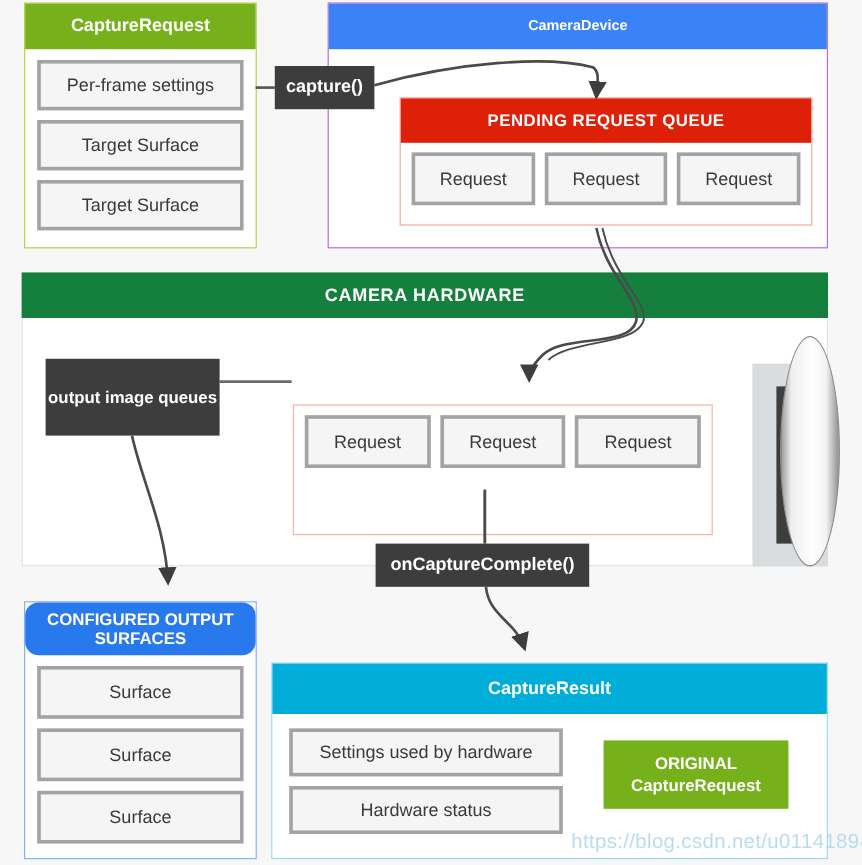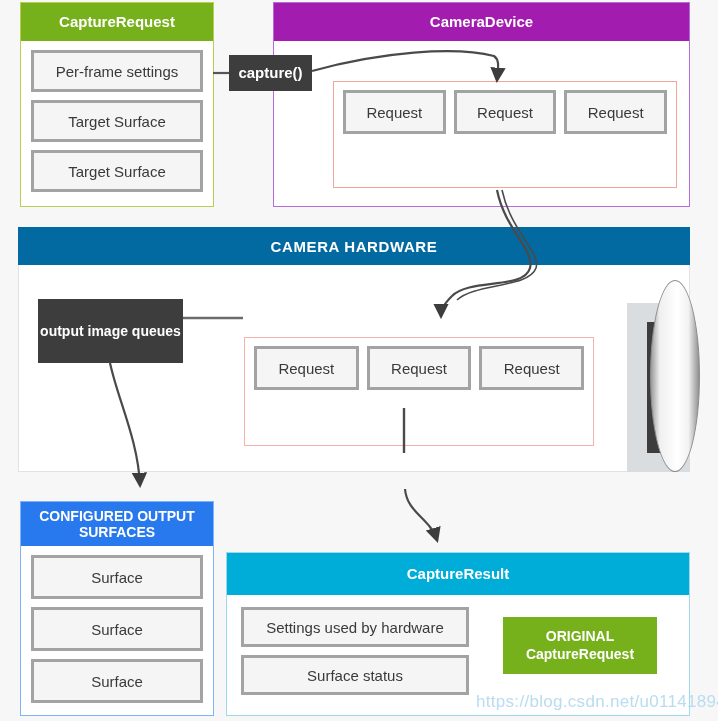--- a/index.html
+++ b/index.html
@@ -41,34 +41,34 @@
   }
 
   
   #capture-request{left:20px;top:2px;width:194px;height:205px;border:1px solid #b9cf4e;}
   #capture-request .panel-head{height:38px;background:#76b01a;font-size:15px;}
   #capture-request .panel-body{padding:9px 10px;}
   #capture-request .chip{height:42px;margin-bottom:8px;}
   #capture-request .chip:last-child{margin-bottom:0;}
 
   #camera-device{left:273px;top:2px;width:417px;height:205px;border:1px solid #b46ddd;}
-  #camera-device .panel-head{height:38px;background:#a21caf;font-size:15px;}
+  #camera-device .panel-head{height:38px;background:#3b82f6;font-size:12px;}
 
   #pending-queue{
     position:absolute;left:59px;top:78px;width:344px;height:107px;
     box-sizing:border-box;border:1px solid #f3a79b;background:#ffffff;
   }
   #pending-queue .panel-head{height:37px;background:#df2009;font-size:14px;letter-spacing:.4px;}
   .req-row{display:flex;gap:8px;padding:8px 9px;box-sizing:border-box;}
   .req-row .chip{flex:1;height:44px;}
 
   
   #camera-hardware{left:18px;top:227px;width:672px;height:245px;}
   #camera-hardware .hw-head{
-    box-sizing:border-box;width:100%;height:38px;background:#0369a1;color:#fff;
+    box-sizing:border-box;width:100%;height:38px;background:#15803d;color:#fff;
     font-weight:bold;font-size:15px;letter-spacing:.6px;
     display:flex;align-items:center;justify-content:center;
   }
   #camera-hardware .hw-body{
     box-sizing:border-box;width:100%;height:207px;
     background:#ffffff;border:1px solid #e2e2e2;border-top:none;position:relative;
   }
 
   #inflight-queue{
     position:absolute;left:225px;top:72px;width:350px;height:109px;
@@ -93,21 +93,21 @@
   #ray3{top:109px;}
   #lens{
     position:absolute;left:650px;top:280px;width:48px;height:190px;
     border-radius:50%;
     background:linear-gradient(90deg,#9a9a9a 0%,#efefef 18%,#ffffff 55%,#f2f2f2 78%,#8f8f8f 100%);
     border:1px solid #8c8c8c;z-index:30;
   }
 
   
   #configured-surfaces{left:20px;top:501px;width:194px;height:215px;border:1px solid #7fb3f7;}
-  #configured-surfaces .panel-head{height:44px;background:#2979ee;font-size:14px;flex-direction:column;}
+  #configured-surfaces .panel-head{height:44px;background:#2979ee;font-size:14px;flex-direction:column;border-radius:11px;}
   #configured-surfaces .panel-body{padding:9px 10px;}
   #configured-surfaces .chip{height:44px;margin-bottom:8px;}
   #configured-surfaces .chip:last-child{margin-bottom:0;}
 
   
   #capture-result{left:226px;top:552px;width:464px;height:164px;border:1px solid #9fd9ea;}
   #capture-result .panel-head{height:42px;background:#00ADD8;font-size:15px;}
   #capture-result .cr-body{
     box-sizing:border-box;width:100%;height:120px;position:relative;padding:12px 14px;
   }
@@ -141,20 +141,21 @@
       <div class="chip">Per-frame settings</div>
       <div class="chip">Target Surface</div>
       <div class="chip">Target Surface</div>
     </div>
   </div>
 
   <div class="panel" id="camera-device">
     <div class="panel-head">CameraDevice</div>
 
     <div id="pending-queue">
+      <div class="panel-head">PENDING REQUEST QUEUE</div>
       <div class="req-row">
         <div class="chip">Request</div>
         <div class="chip">Request</div>
         <div class="chip">Request</div>
       </div>
     </div>
   </div>
 
   <div class="panel" id="camera-hardware">
     <div class="hw-head">CAMERA HARDWARE</div>
@@ -186,39 +187,40 @@
             </svg>
         </div>
       </div>
     </div>
   </div>
 
   <div id="lens"></div>
 
   <div class="callout" id="capture-fn">capture()</div>
   <div class="callout" id="output-image-queues">output image queues</div>
+  <div class="callout" id="oncapturecomplete">onCaptureComplete()</div>
 
   <div class="panel" id="configured-surfaces">
     <div class="panel-head">
       <span>CONFIGURED OUTPUT</span>
       <span>SURFACES</span>
     </div>
     <div class="panel-body">
       <div class="chip">Surface</div>
       <div class="chip">Surface</div>
       <div class="chip">Surface</div>
     </div>
   </div>
 
   <div class="panel" id="capture-result">
     <div class="panel-head">CaptureResult</div>
     <div class="cr-body">
       <div id="cr-left">
         <div class="chip">Settings used by hardware</div>
-        <div class="chip">Surface status</div>
+        <div class="chip">Hardware status</div>
       </div>
       <div id="original-request">
         <div>
           <span>ORIGINAL</span><br>
           <span>CaptureRequest</span>
         </div>
       </div>
     </div>
   </div>
 

